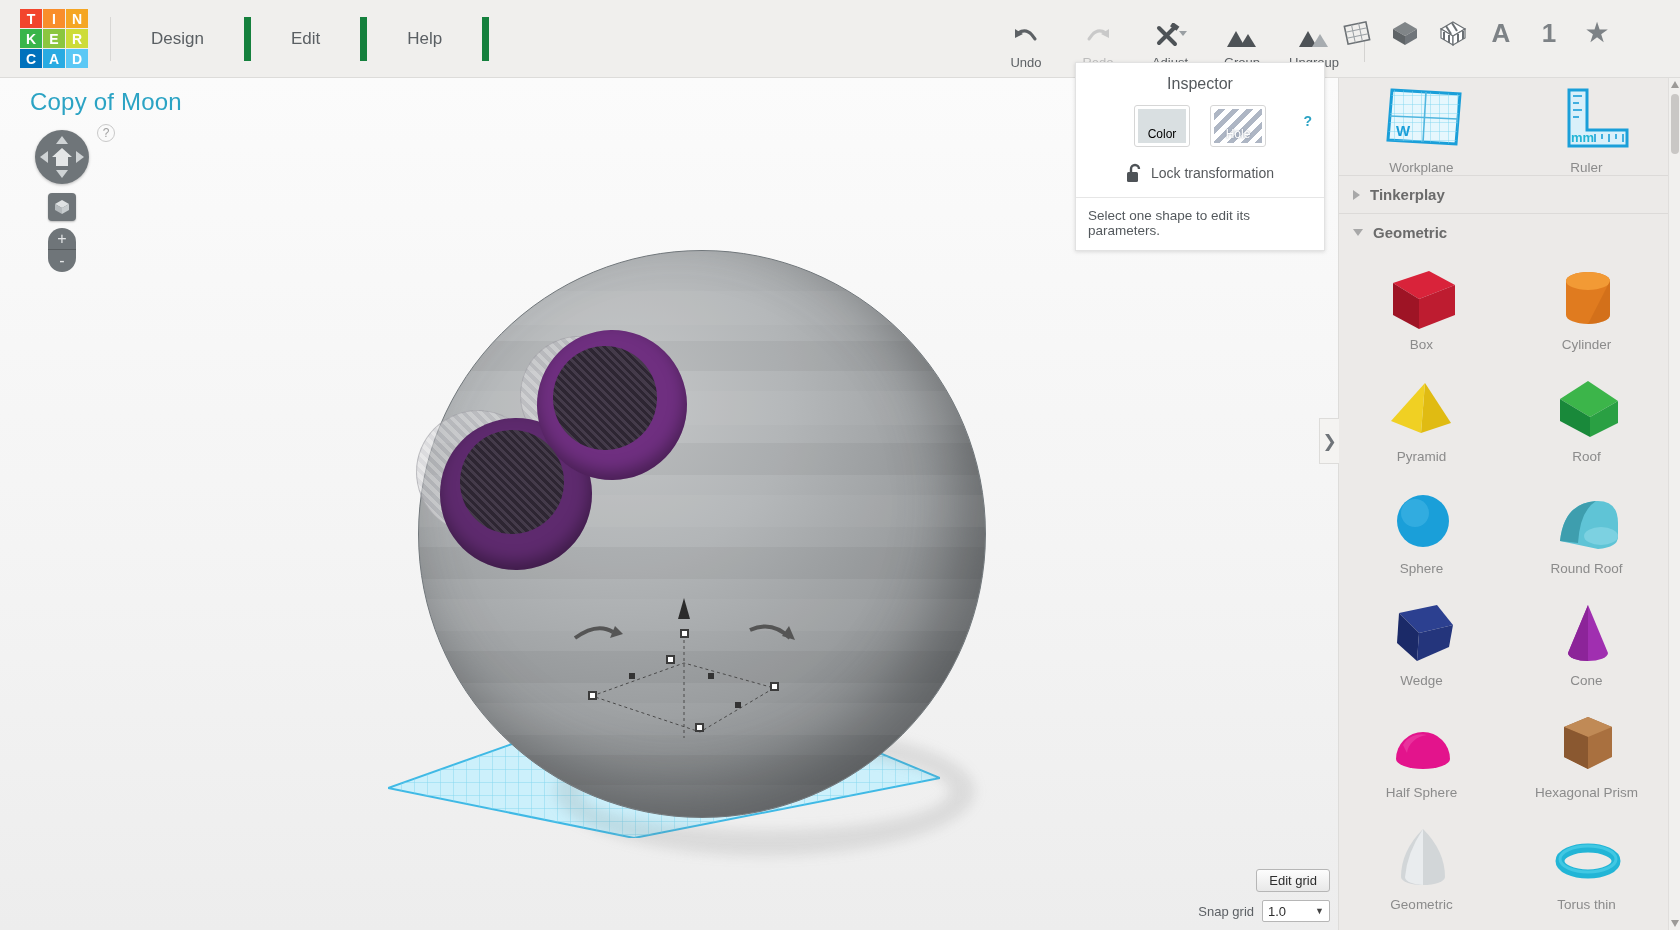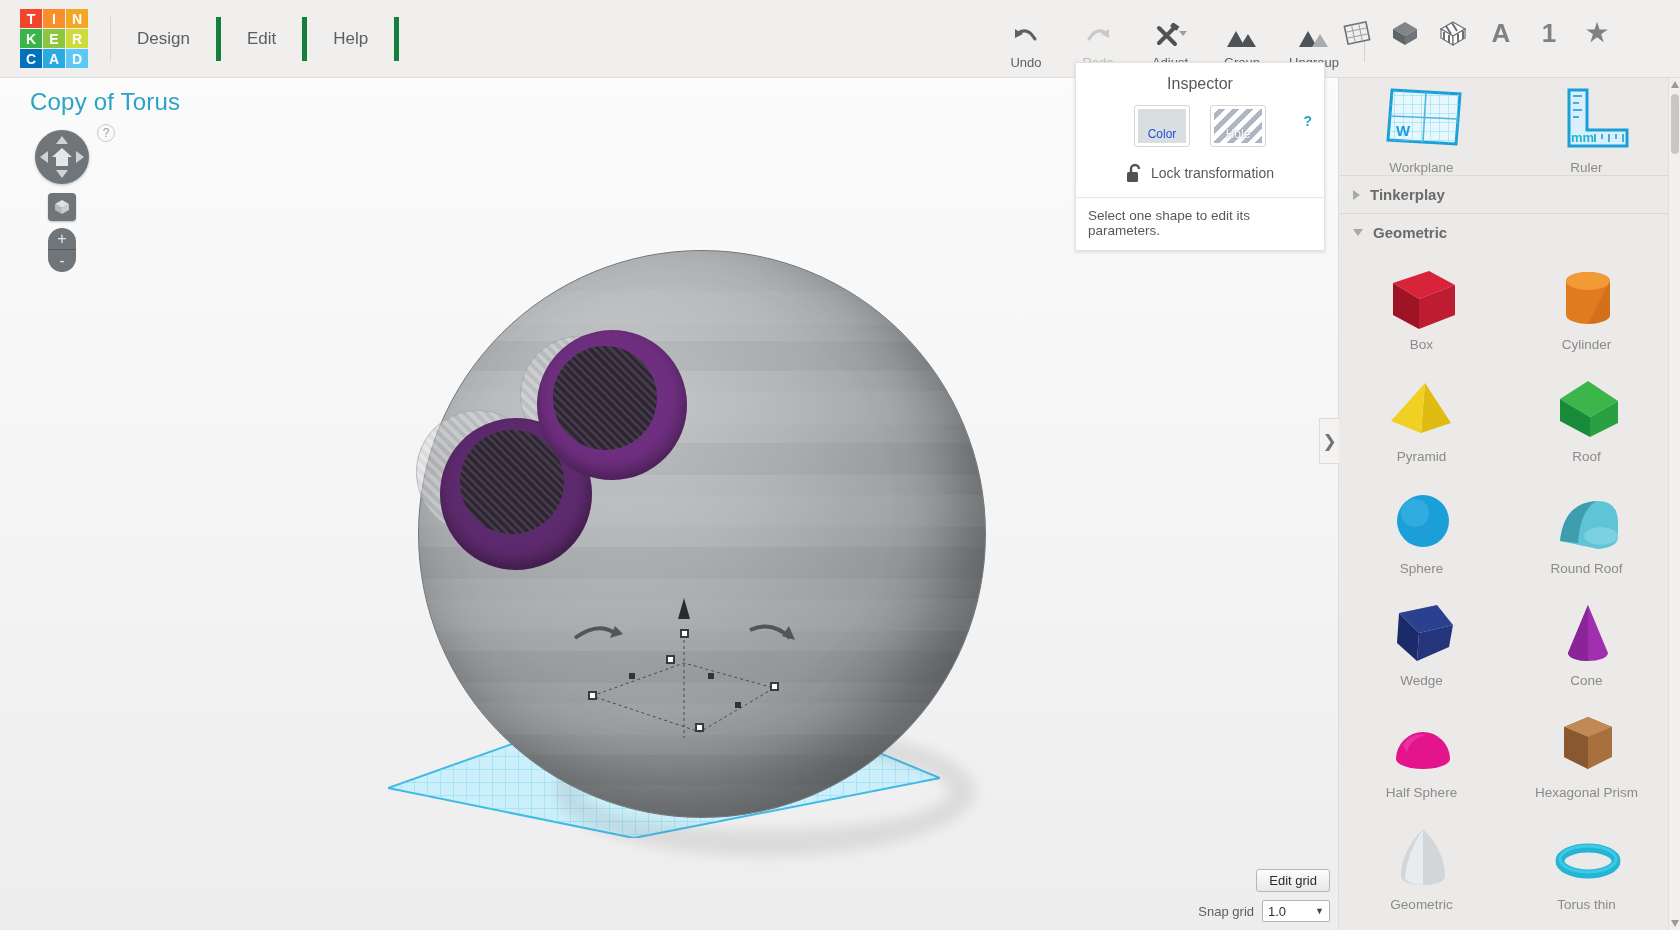--- a/index.html
+++ b/index.html
@@ -27,23 +27,23 @@
     grid-template-rows: repeat(3, 19px);
     gap: 1px;
   }
   .logo span {
     display: flex; align-items: center; justify-content: center;
     color: #ffffff; font-weight: bold; font-size: 14px;
     font-family: "Liberation Sans", sans-serif;
   }
   .menu { display: flex; align-items: center; margin-left: 22px; height: 44px; }
   .menu-item {
-    padding: 0 26px; font-size: 17px; color: #5a5f63;
+    padding: 0 40px; font-size: 17px; color: #5a5f63;
     height: 44px; line-height: 44px; cursor: pointer;
-    border-right: 5px solid #15803d;
+    border-right: 7px solid #15803d;
   }
   .menu-item:first-child { border-left: 1px solid #d9d8d6; }
 
   .tools { position: absolute; left: 990px; top: 10px; display: flex; align-items: flex-end; height: 60px;}
   .tool {
     width: 72px; display: flex; flex-direction: column; align-items: center;
     cursor: pointer; position: relative;
   }
   .tool .glyph { height: 30px; display: flex; align-items: flex-end; justify-content: center; }
   .tool .tlabel { font-size: 13px; color: #5d6165; margin-top: 6px; }
@@ -103,21 +103,21 @@
     background: #ffffff; border: 1px solid #e2e2e2;
     box-shadow: 0 1px 4px rgba(0,0,0,.13); z-index: 20;
   }
   .insp-title { text-align: center; font-size: 16px; color: #54595d; padding: 12px 0 4px; }
   .insp-swatches { display: flex; justify-content: center; gap: 20px; padding: 8px 0 4px; position: relative; }
   .sw {
     width: 56px; height: 42px; border: 1px solid #d6d6d6; border-radius: 3px;
     background: #fff; padding: 3px; cursor: pointer;
   }
   .sw .fill { width: 100%; height: 100%; display: flex; align-items: flex-end; justify-content: center; }
-  .sw .fill span { font-size: 12px; color: #1d4ed8; padding-bottom: 2px; }
+  .sw .fill span { font-size: 12px; color: #000000; padding-bottom: 2px; }
   .sw-color .fill { background: #d9dfe1; }
   .sw-hole .fill {
     background: repeating-linear-gradient(-45deg, #aeb6c4 0 5px, #ffffff 5px 10px);
   }
   .sw-hole .fill span { color: #ffffff; text-shadow: 0 0 2px #7d879a; }
   .insp-help { position: absolute; right: 12px; top: 16px; color: #2ba3c4; font-size: 14px; font-weight: bold; cursor: pointer; }
   .lockrow { display: flex; align-items: center; justify-content: center; gap: 8px; padding: 12px 0 14px; cursor: pointer; }
   .lockrow span { font-size: 14px; color: #56595c; }
   .insp-hint { border-top: 1px solid #e6e6e6; padding: 10px 12px 12px; font-size: 13.5px; color: #54595d; }
 
@@ -401,21 +401,21 @@
         <div class="handle" style="left:666px;top:577px"></div>
         <div class="handle" style="left:588px;top:613px"></div>
         <div class="handle" style="left:770px;top:604px"></div>
         <div class="handle" style="left:695px;top:645px"></div>
         <div class="handle sm" style="left:629px;top:595px"></div>
         <div class="handle sm" style="left:708px;top:595px"></div>
         <div class="handle sm" style="left:735px;top:624px"></div>
       </div>
     </div>
 
-    <div class="design-title">Copy of Torus</div>
+    <div class="design-title">Copy of Moon</div>
 
     <div class="navwidget">
       <div class="navdisc">
         <div class="arrow a-up"></div>
         <div class="arrow a-dn"></div>
         <div class="arrow a-lf"></div>
         <div class="arrow a-rt"></div>
         <div class="home">
           <svg width="22" height="22" viewBox="0 0 22 22">
             <polygon points="11,2 21,11 17,11 17,20 5,20 5,11 1,11" fill="#e4e6e7"></polygon>

